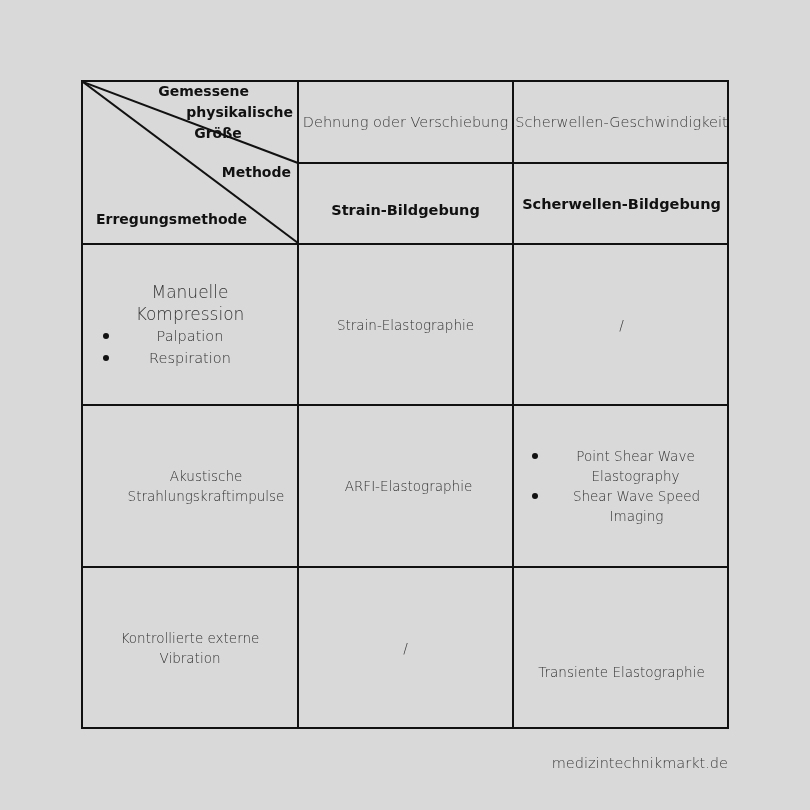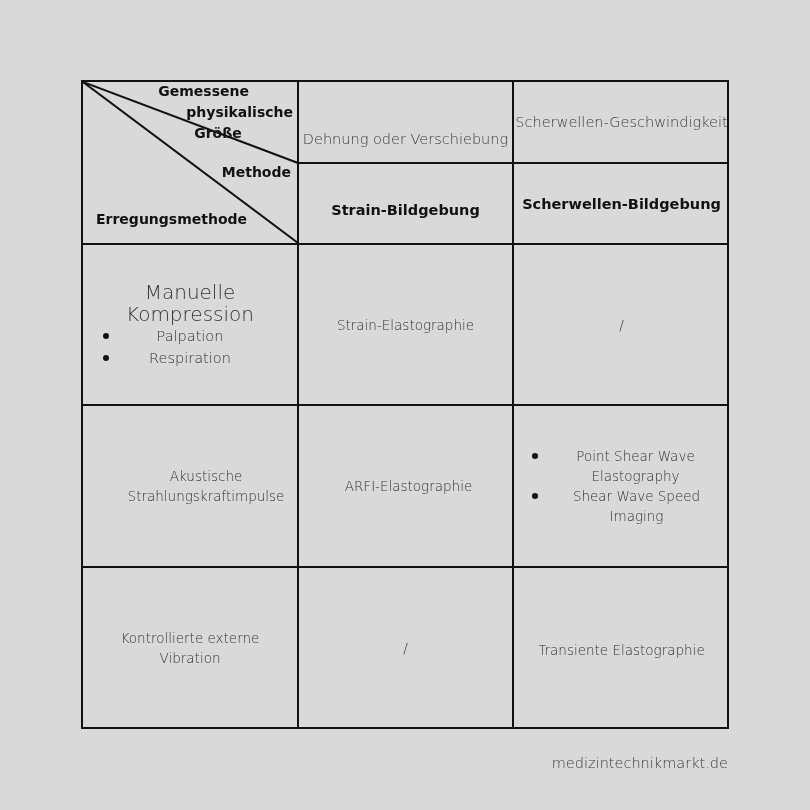--- a/index.html
+++ b/index.html
@@ -75,21 +75,21 @@
       width: 6px;
       height: 6px;
       border-radius: 50%;
       background: #111111;
       top: 8px;
     }
     .intro {
       display: block;
       line-height: 22px;
       margin-bottom: 0;
-      font-size: 20px;
+      font-size: 17px;
     }
     .watermark {
       position: absolute;
       right: 82px;
       top: 755px;
       font-size: 14.5px;
       color: #3a3a3a;
       font-weight: 300;
     }
     svg.diag {
@@ -117,21 +117,21 @@
   <div class="corner-label" style="left:13px; top:127px; width:160px; text-align:left;">Erregungsmethode</div>
 
   <div class="vline" style="left:214px; top:0; width:2px; height:645px;"></div>
   <div class="vline" style="left:429px; top:0; width:2px; height:645px;"></div>
 
   <div class="hline" style="left:214px; top:80px; width:432px; height:2px;"></div>
   <div class="hline" style="left:0; top:161px; width:646px; height:2px;"></div>
   <div class="hline" style="left:0; top:322px; width:646px; height:2px;"></div>
   <div class="hline" style="left:0; top:484px; width:646px; height:2px;"></div>
 
-  <div class="cell light" style="left:216px; top:17px; width:213px; height:80px;">Dehnung oder Verschiebung</div>
+  <div class="cell light" style="left:216px; top:0; width:213px; height:80px;">Dehnung oder Verschiebung</div>
   <div class="cell light" style="left:431px; top:0; width:215px; height:80px;">Scherwellen-Geschwindigkeit</div>
 
   <div class="cell bold" style="left:216px; top:82px; width:213px; height:91px;">Strain-Bildgebung</div>
   <div class="cell bold" style="left:431px; top:82px; width:215px; height:79px;border-radius:29px;">Scherwellen-Bildgebung</div>
 
   <div class="cell" style="left:0; top:163px; width:214px; height:159px; padding:0 12px 0 12px;">
     <div style="width:100%;">
       <span class="intro">Manuelle Kompression</span>
       <ul class="bullet-list">
         <li>
@@ -158,16 +158,16 @@
         </li>
       <li style="line-height:20px;align-items:flex-end;">
           <span class="bullet-dot" style="left:4px; top:7px;"></span>
           <span style="display:block; width:130px; margin-left:30px;">Shear Wave Speed Imaging</span>
         </li>
     </ul>
   </div>
 
   <div class="cell" style="left:0; top:486px; width:214px; height:159px; padding:16px 30px;">Kontrollierte externe Vibration</div>
   <div class="cell" style="left:216px; top:486px; width:213px; height:159px;">/</div>
-  <div class="cell" style="left:431px; top:488px; width:215px; height:159px;">Transiente Elastographie</div>
+  <div class="cell" style="left:431px; top:510px; width:215px; height:159px;">Transiente Elastographie</div>
 </div>
 
 <div class="watermark">medizintechnikmarkt.de</div>
 
 </body></html>

